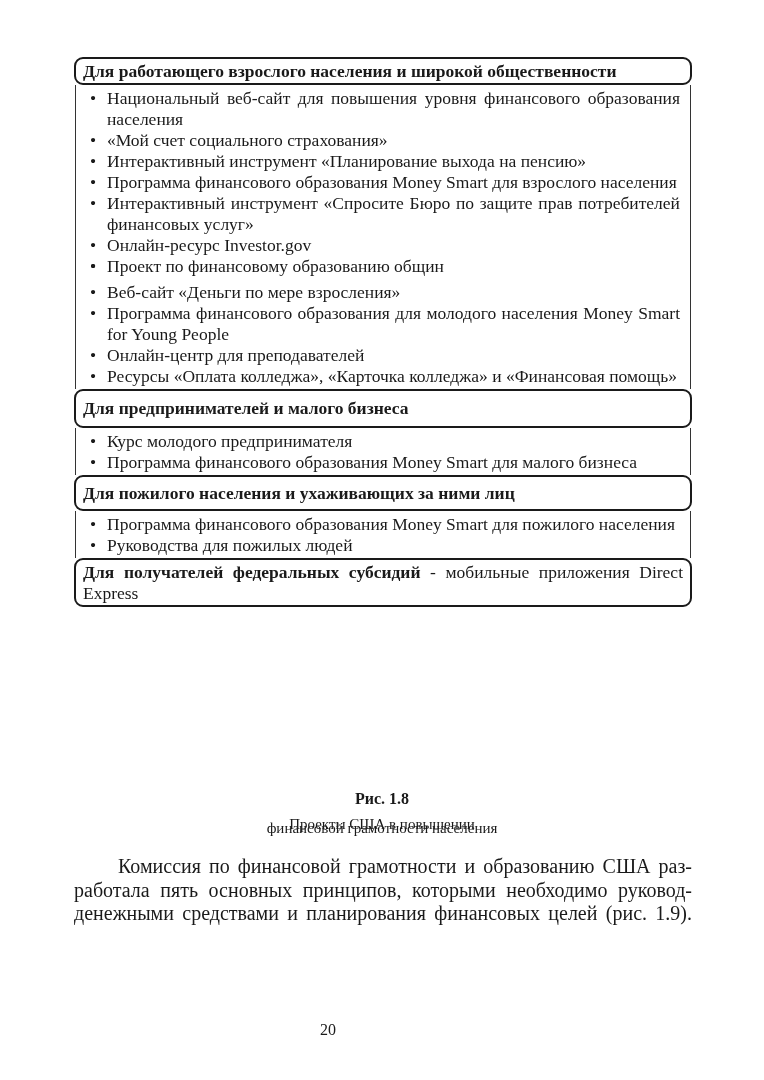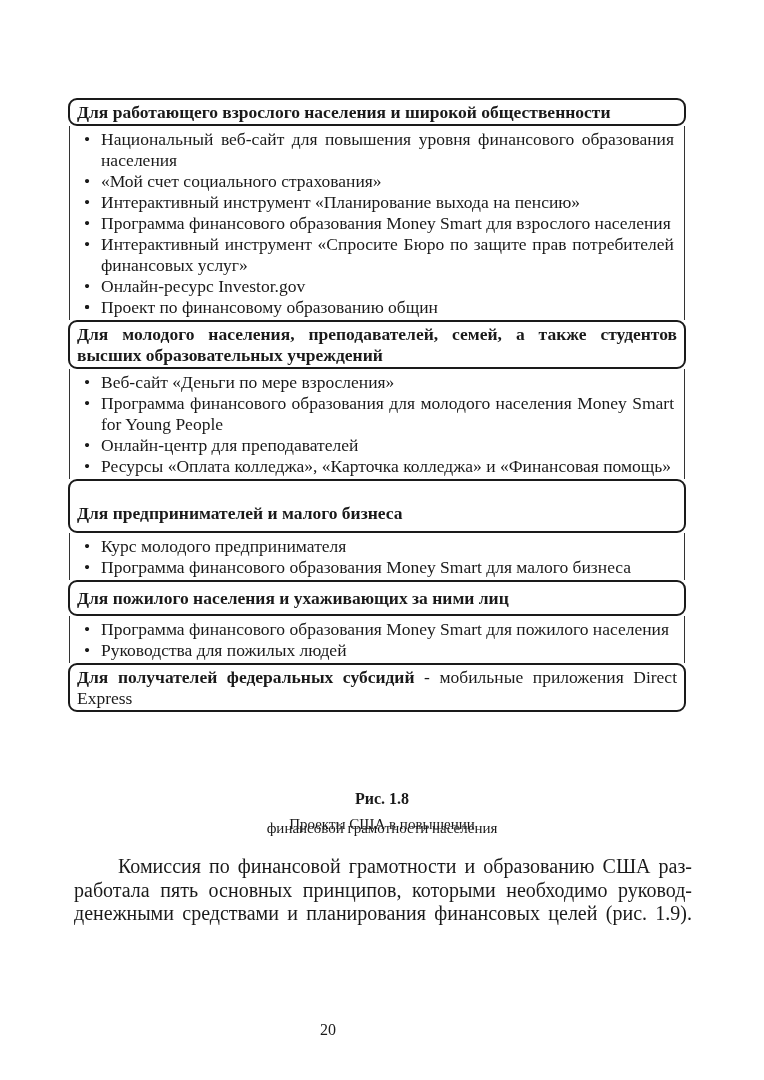--- a/index.html
+++ b/index.html
@@ -2,21 +2,21 @@
 <html><head>
 <meta charset="utf-8">
 <style>
   html, body { margin: 0; padding: 0; background: #ffffff; }
   body {
     width: 764px; height: 1080px; position: relative; overflow: hidden;
     font-family: "Liberation Serif", "DejaVu Serif", serif;
     color: #1a1a1a;
   }
   .figure {
-    position: absolute; left: 68px; top: 57px; width: 618px; margin-top: 41px;
+    position: absolute; left: 74px; top: 57px; width: 618px;
   }
   .hdr {
     border: 2px solid #1a1a1a;
     border-radius: 9px;
     padding: 2px 7px 1px 7px;
     font-weight: bold;
     font-size: 17.5px;
     line-height: 21px;
     text-align: justify;
     text-align-last: left;
@@ -78,31 +78,30 @@
       <li><span class="bullet">•</span><span>«Мой счет социального страхования»</span></li>
       <li><span class="bullet">•</span><span>Интерактивный инструмент «Планирование выхода на пенсию»</span></li>
       <li><span class="bullet">•</span><span>Программа финансового образования Money Smart для взрослого населения</span></li>
       <li><span class="bullet">•</span><span>Интерактивный инструмент «Спросите Бюро по защите прав потребителей финансовых услуг»</span></li>
       <li><span class="bullet">•</span><span>Онлайн-ресурс Investor.gov</span></li>
       <li><span class="bullet">•</span></li>
       <li><span class="bullet">•</span><span>Проект по финансовому образованию общин</span></li>
     </ul>
   </div>
 
-  <div class="hdr">Для молодого населения, преподавателей, семей, а также студентов высших образовательных учреждений</div>
   <div class="lst">
     <ul>
       <li><span class="bullet">•</span><span>Веб-сайт «Деньги по мере взросления»</span></li>
       <li><span class="bullet">•</span><span>Программа финансового образования для молодого населения Money Smart for Young People</span></li>
       <li><span class="bullet">•</span><span>Онлайн-центр для преподавателей</span></li>
       <li><span class="bullet">•</span><span>Ресурсы «Оплата колледжа», «Карточка колледжа» и «Финансовая помощь»</span></li>
     </ul>
   </div>
 
-  <div class="hdr one-line" style="padding-top:22px;padding-bottom:7px;">Для предпринимателей и малого бизнеса</div>
+  <div class="hdr one-line" style="padding-top:7px;padding-bottom:7px;">Для предпринимателей и малого бизнеса</div>
   <div class="lst">
     <ul>
       <li><span class="bullet">•</span><span>Курс молодого предпринимателя</span></li>
       <li><span class="bullet">•</span><span>Программа финансового образования Money Smart для малого бизнеса</span></li>
     </ul>
   </div>
 
   <div class="hdr one-line" style="padding-top:6px;padding-bottom:5px;">Для пожилого населения и ухаживающих за ними лиц</div>
   <div class="lst">
     <ul>

